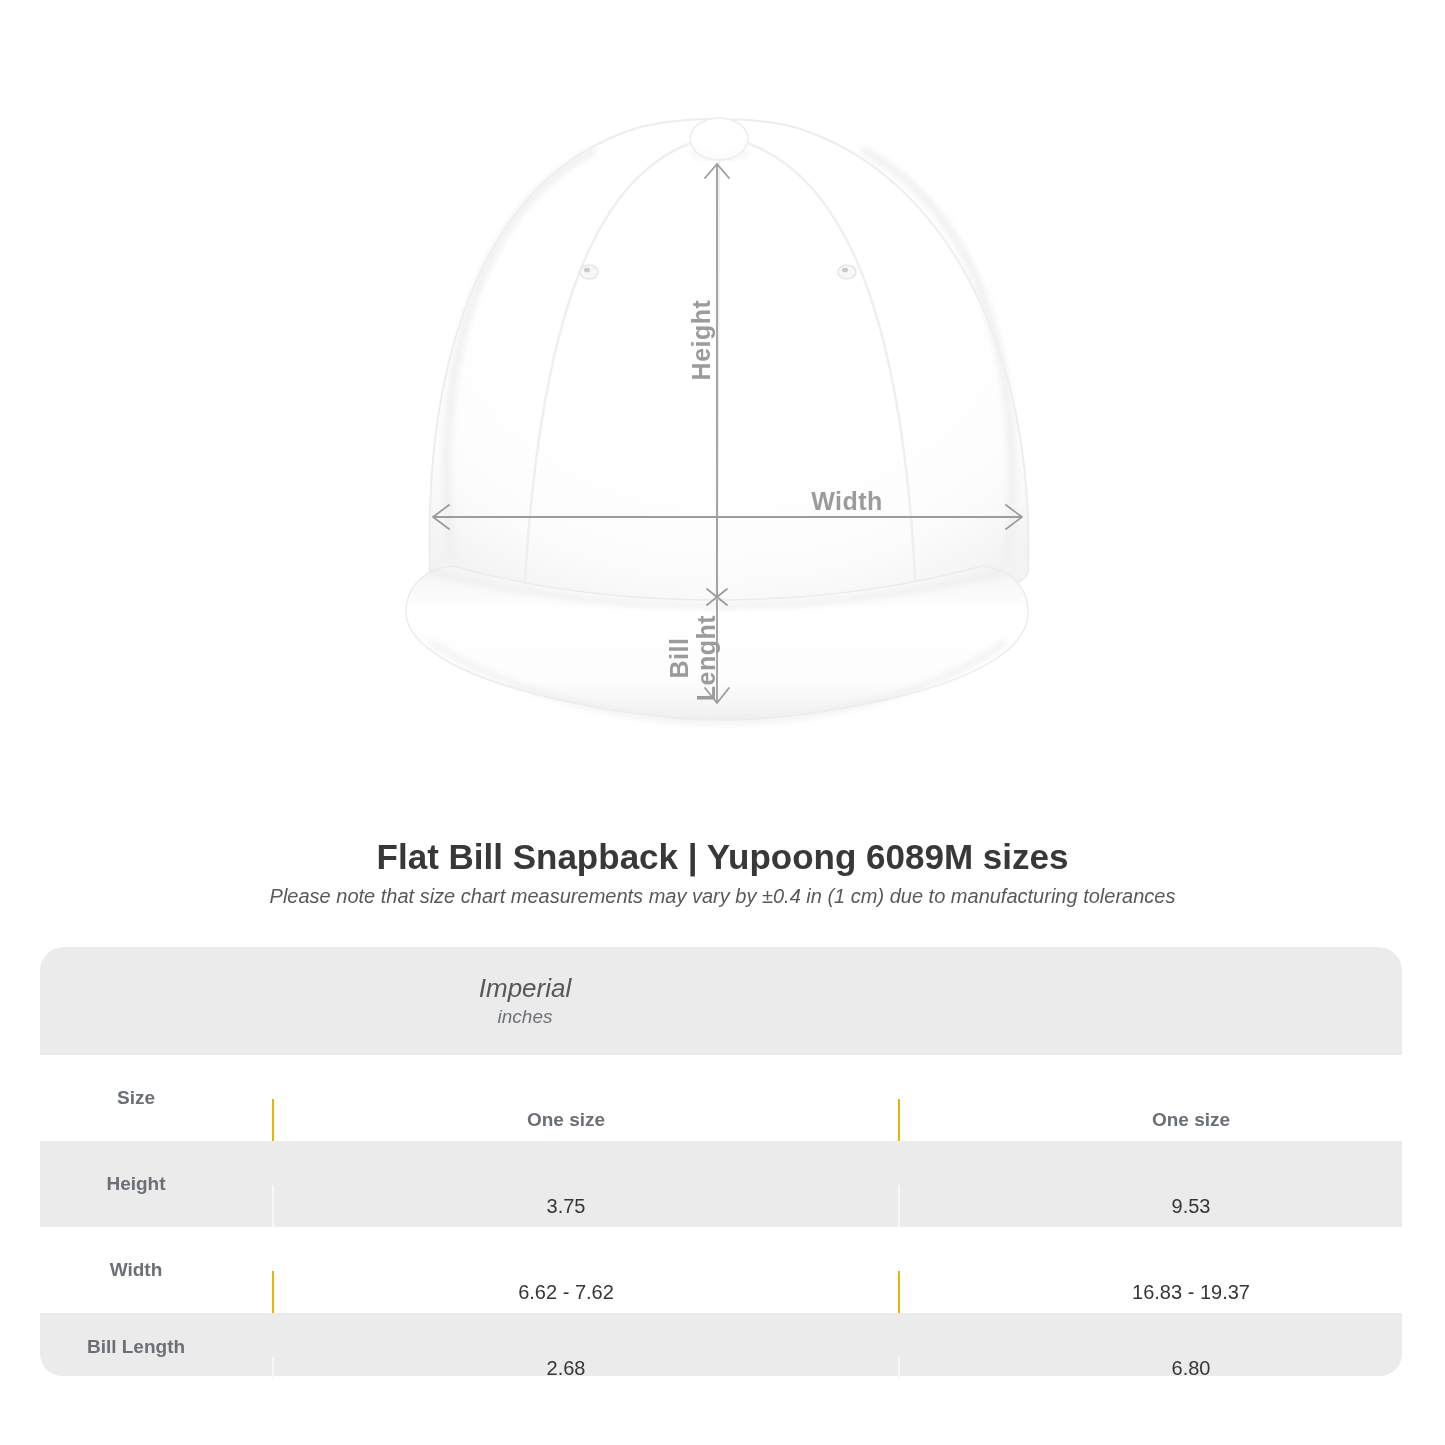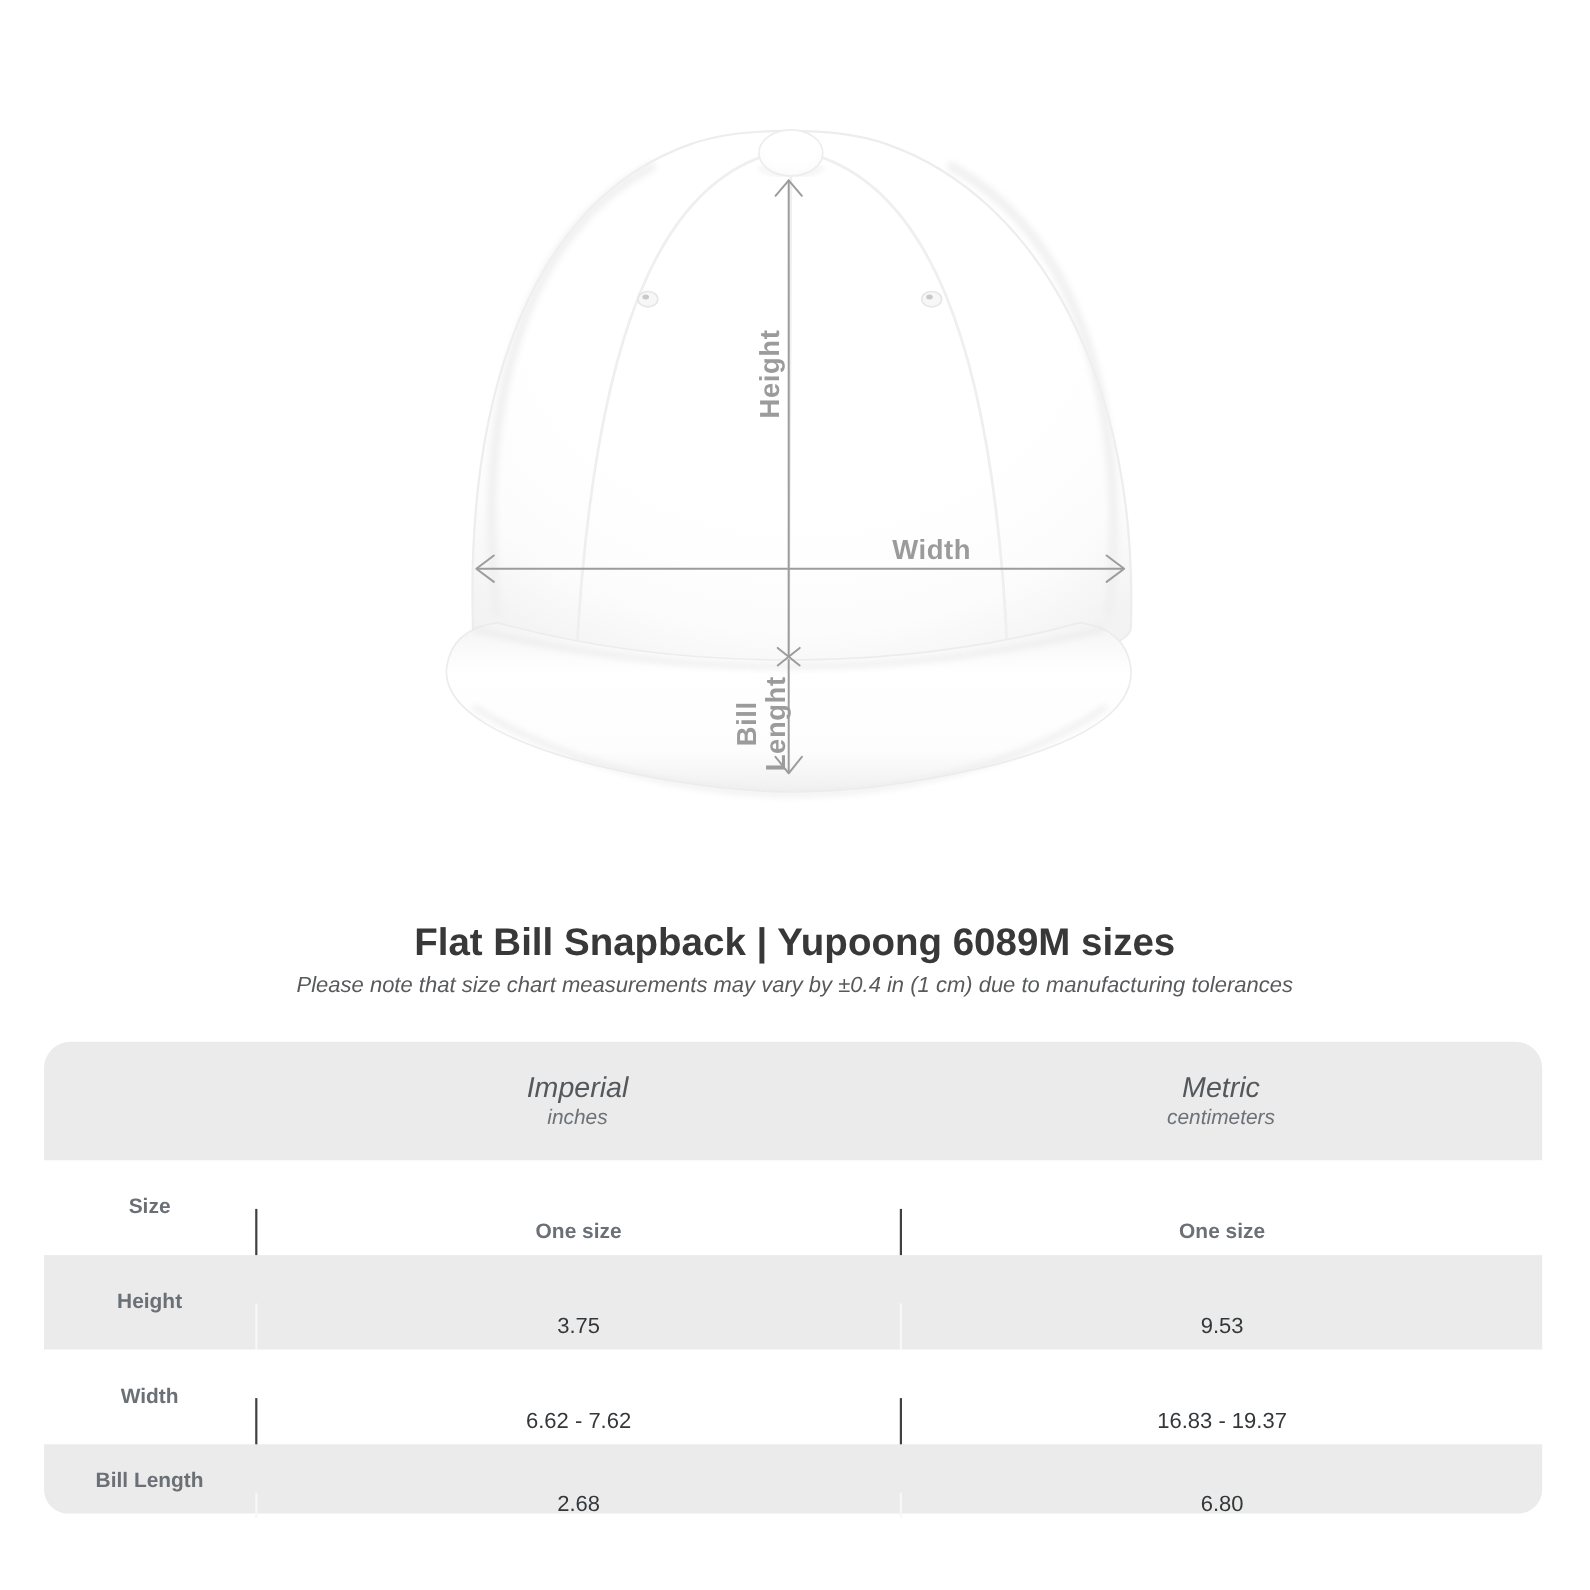--- a/index.html
+++ b/index.html
@@ -24,25 +24,25 @@
   .page-subtitle{margin:7px 0 0 0;font-size:20px;font-style:italic;color:#58595b;line-height:1.2;}
   
   .size-table{position:absolute;top:947px;left:40px;width:1362px;}
   .grid-row{display:grid;grid-template-columns:192px 586px 584px;}
   .table-header{
     height:108px;background:#ebebeb;border-radius:24px 24px 0 0;
   }
   .header-cell{display:flex;flex-direction:column;align-items:center;justify-content:center;}
   .header-title{font-size:26px;font-weight:normal;font-style:italic;color:#54585b;line-height:1.15;}
   .header-unit{font-size:19px;font-style:italic;color:#6d7277;margin-top:3px;}
-  .data-row{height:86px;background:#ffffff;}
+  .data-row{height:86px;background:#ffffff;gap:40px;}
   .data-row.alt{background:#ebebeb;}
   .data-row.last{height:63px;border-radius:0 0 22px 22px;}
   .cell{display:flex;align-items:center;justify-content:center;}
-  .cell + .cell{border-left:2px solid #404040;margin-top:44px;}
+  .cell + .cell{border-left:2px solid #eab308;margin-top:44px;}
   .data-row.alt .cell + .cell{border-left-color:#f7f7f7;}
   .row-label{font-size:19px;font-weight:bold;color:#6a7076;}
   .cell-value{font-size:20px;color:#33373a;}
   .cell-value.strong{font-weight:bold;color:#6a7076;font-size:19px;}
 </style>
 </head>
 <body>
 
 <div class="hat-figure">
   <svg width="1445" height="800" viewBox="0 0 1445 800">
@@ -137,24 +137,20 @@
 </div>
 
 <div class="size-table">
 
   <div class="grid-row table-header">
     <div class="header-cell"></div>
     <div class="header-cell">
       <div class="header-title">Imperial</div>
       <div class="header-unit">inches</div>
     </div>
-    <div class="header-cell">
-      <div class="header-title">Metric</div>
-      <div class="header-unit">centimeters</div>
-    </div>
   </div>
 
   <div class="grid-row data-row">
     <div class="cell row-label">Size</div>
     <div class="cell cell-value strong">One size</div>
     <div class="cell cell-value strong">One size</div>
   </div>
 
   <div class="grid-row data-row alt">
     <div class="cell row-label">Height</div>

